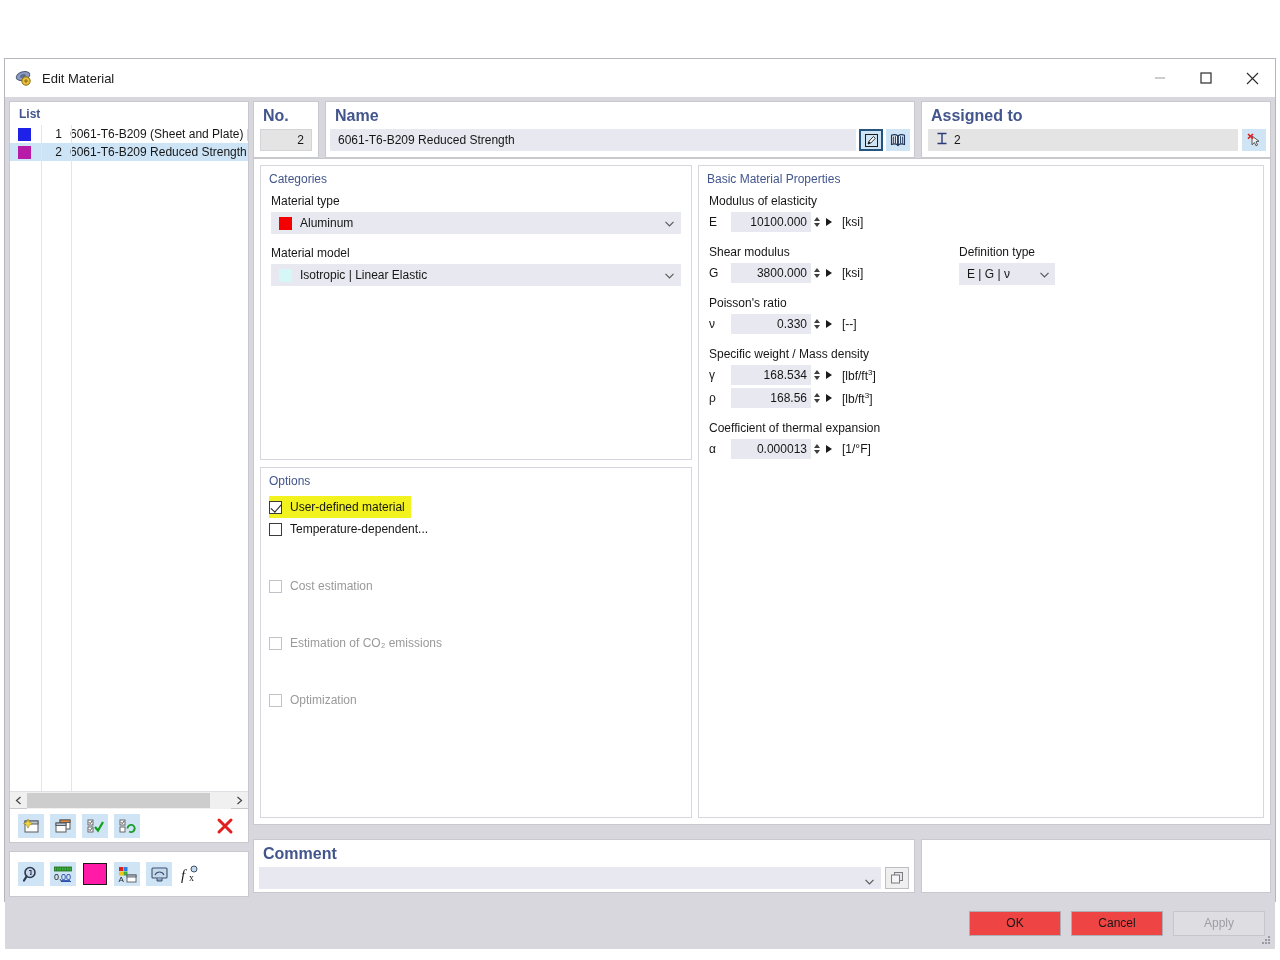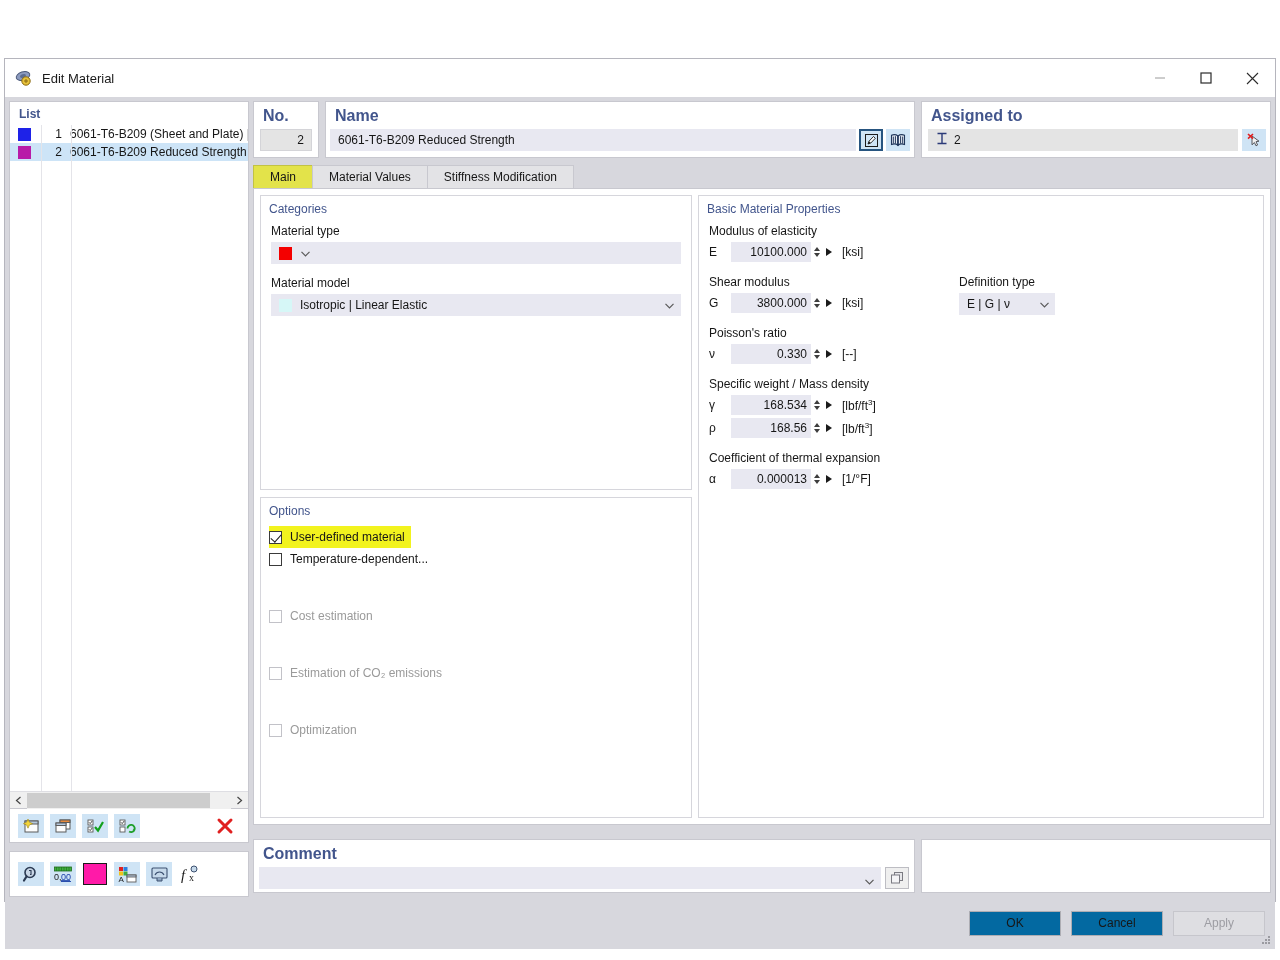--- a/index.html
+++ b/index.html
@@ -482,21 +482,21 @@
     display: flex;
     align-items: center;
     justify-content: flex-end;
     padding-right: 10px;
     gap: 10px;
     position: relative;
   }
   .btn {
     width: 92px;
     height: 25px;
-    background: #0369a1;
+    background: #ef4444;
     border: 1px solid #adadb3;
     font-size: 12px;
     color: #171717;
     display: flex; align-items: center; justify-content: center;
   }
   .btn.disabled { color: #9d9da3; border-color: #c6c6cc; background:#dedee2; }
   .grip {
     position: absolute;
     right: 3px; bottom: 3px;
     width: 12px; height: 12px;
@@ -711,36 +711,32 @@
             <div class="icon-btn">
               <svg width="17" height="17" viewBox="0 0 17 17">
                 <path d="M6 4l7 5.2-3 .5 1.6 3.3-1.6.8-1.6-3.3L6 12.8z" fill="#f2f2f2" stroke="#55565c" stroke-width="1"></path>
                 <path d="M2 2l5 4.6M7 2L2 6.6" stroke="#e02020" stroke-width="1.6"></path>
               </svg>
             </div>
           </div>
         </div>
       </div>
 
-      <div class="tabstrip">
-        <div class="tab active">Main</div>
-        <div class="tab">Material Values</div>
-        <div class="tab">Stiffness Modification</div>
-      </div>
 
       <div class="tab-content">
 
         <div class="col-left">
 
           <div class="panel" style="height:295px;">
             <div class="panel-title">Categories</div>
             <div class="panel-inner">
               <div class="field-label">Material type</div>
               <div class="combo">
                 <span class="sw" style="background:#f40000"></span>
+                <span class="txt">Aluminum</span>
                 <span class="chev">
                   <svg width="11" height="11" viewBox="0 0 11 11">
                       <path d="M1.5 3.8l4 4 4-4" fill="none" stroke="#5a5a5a" stroke-width="1.2"></path>
                     </svg>
                 </span>
               </div>
 
               <div class="field-label">Material model</div>
               <div class="combo">
                 <span class="sw" style="background:#d6f7f7"></span>

